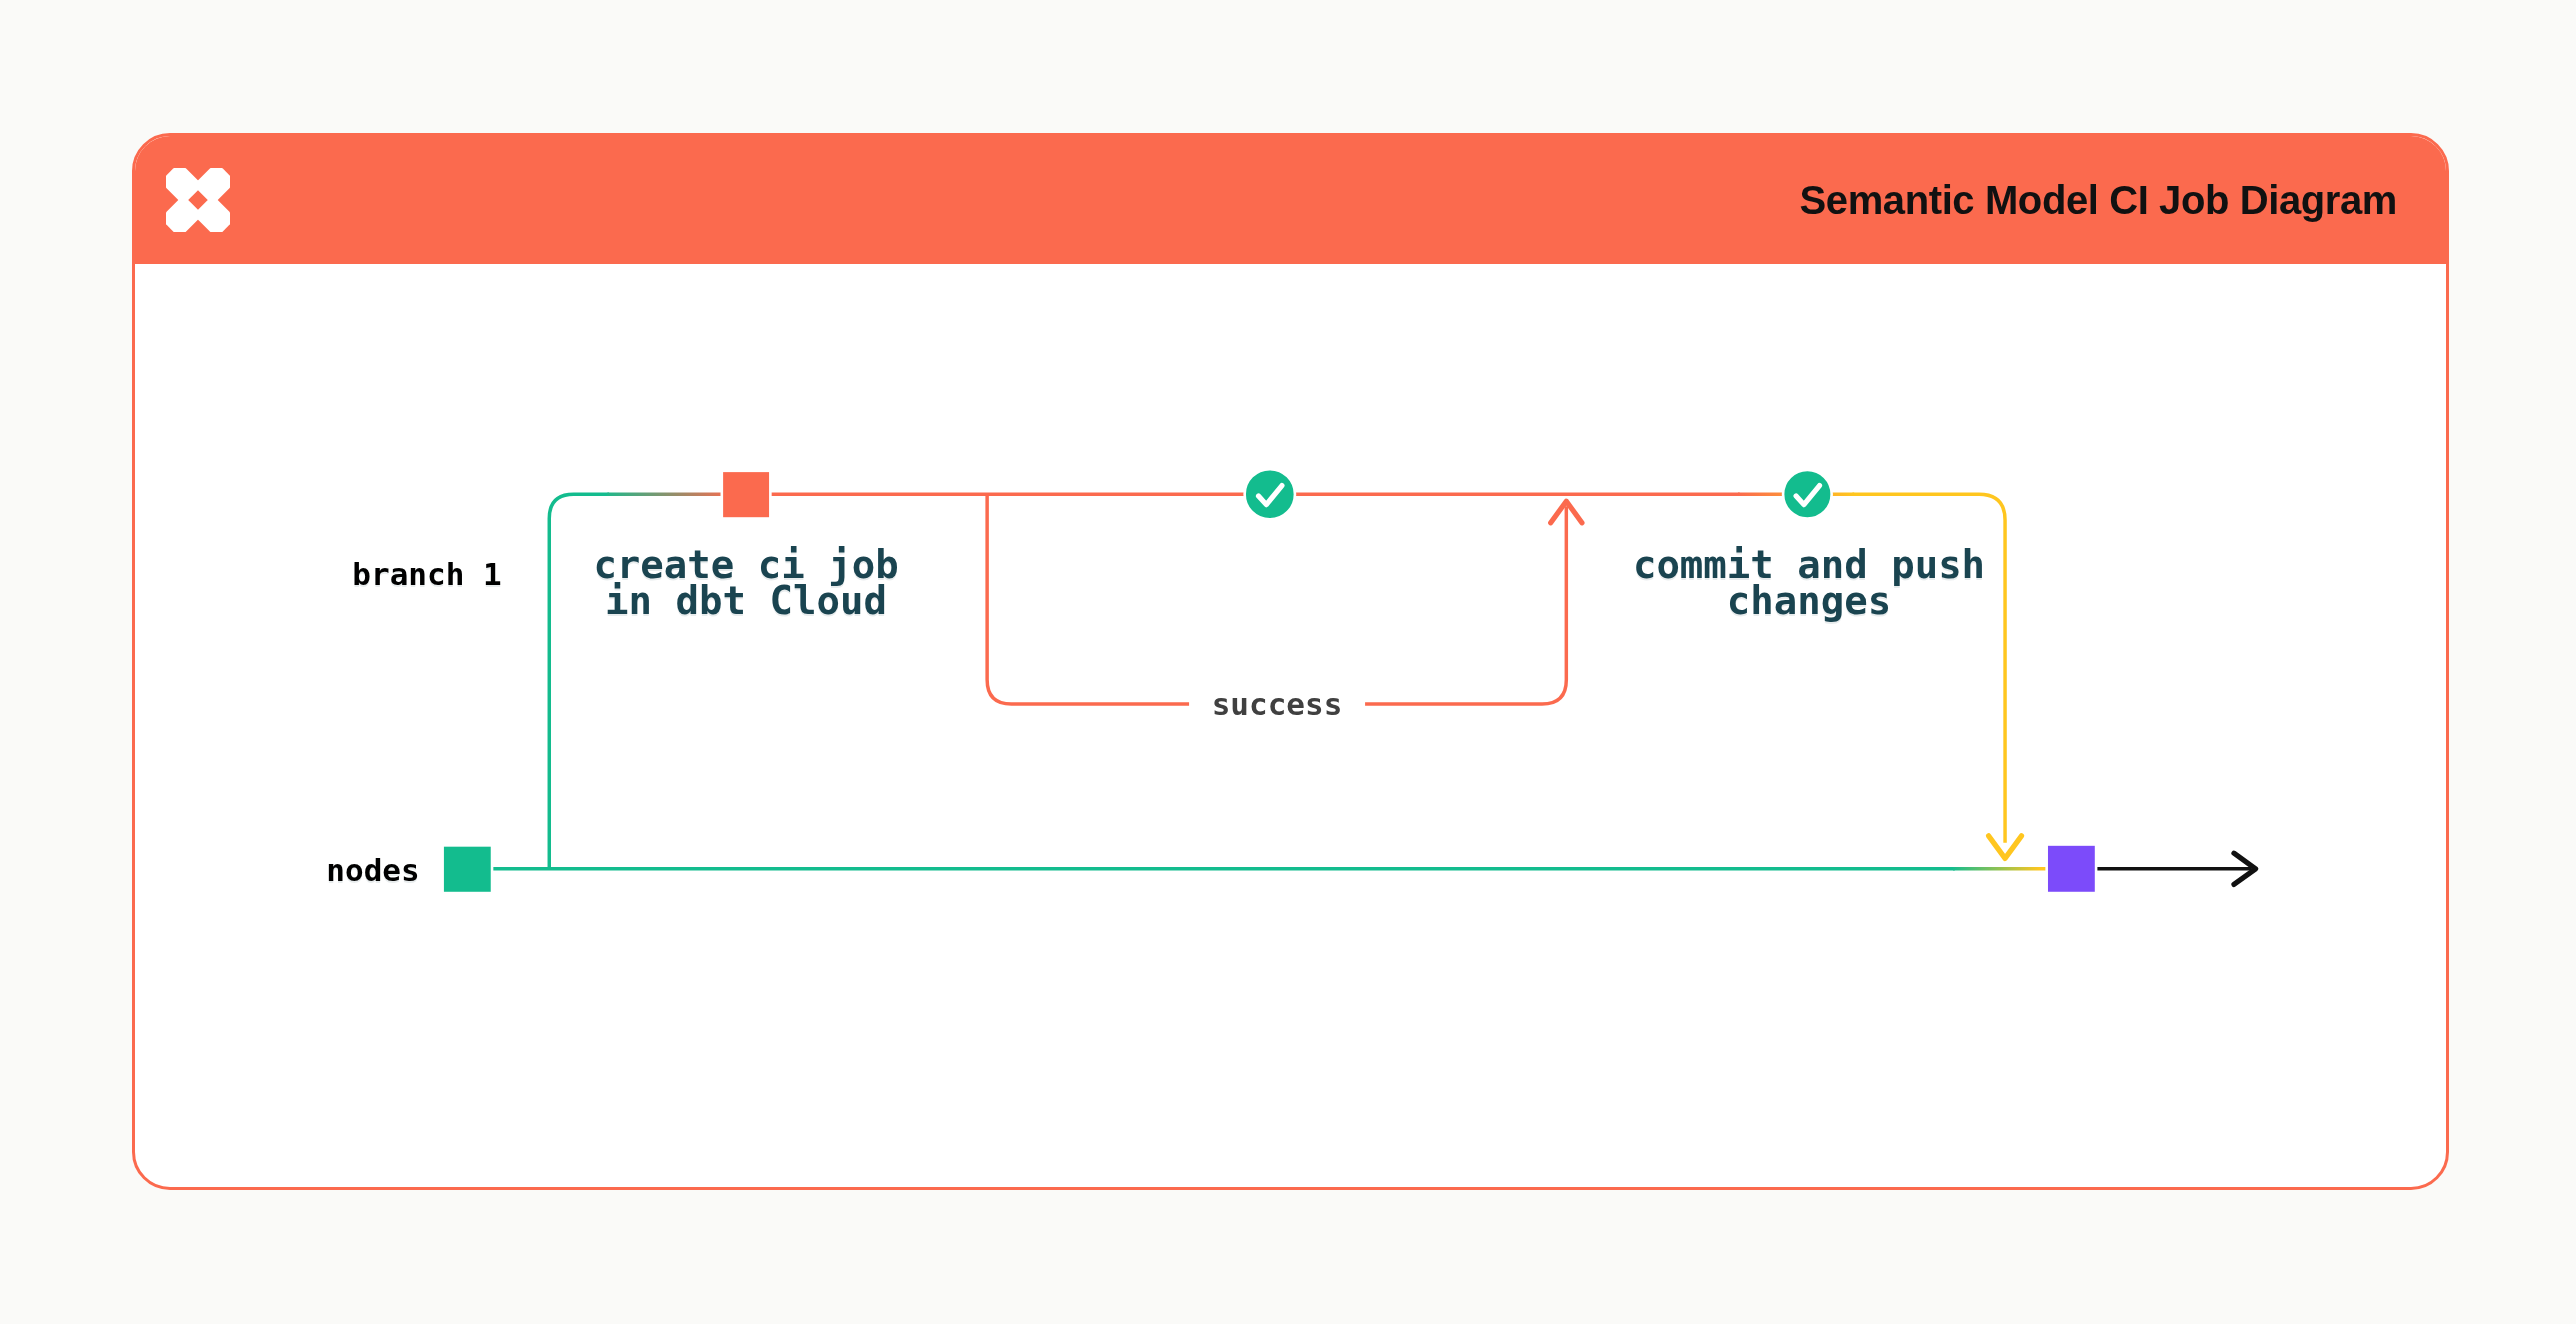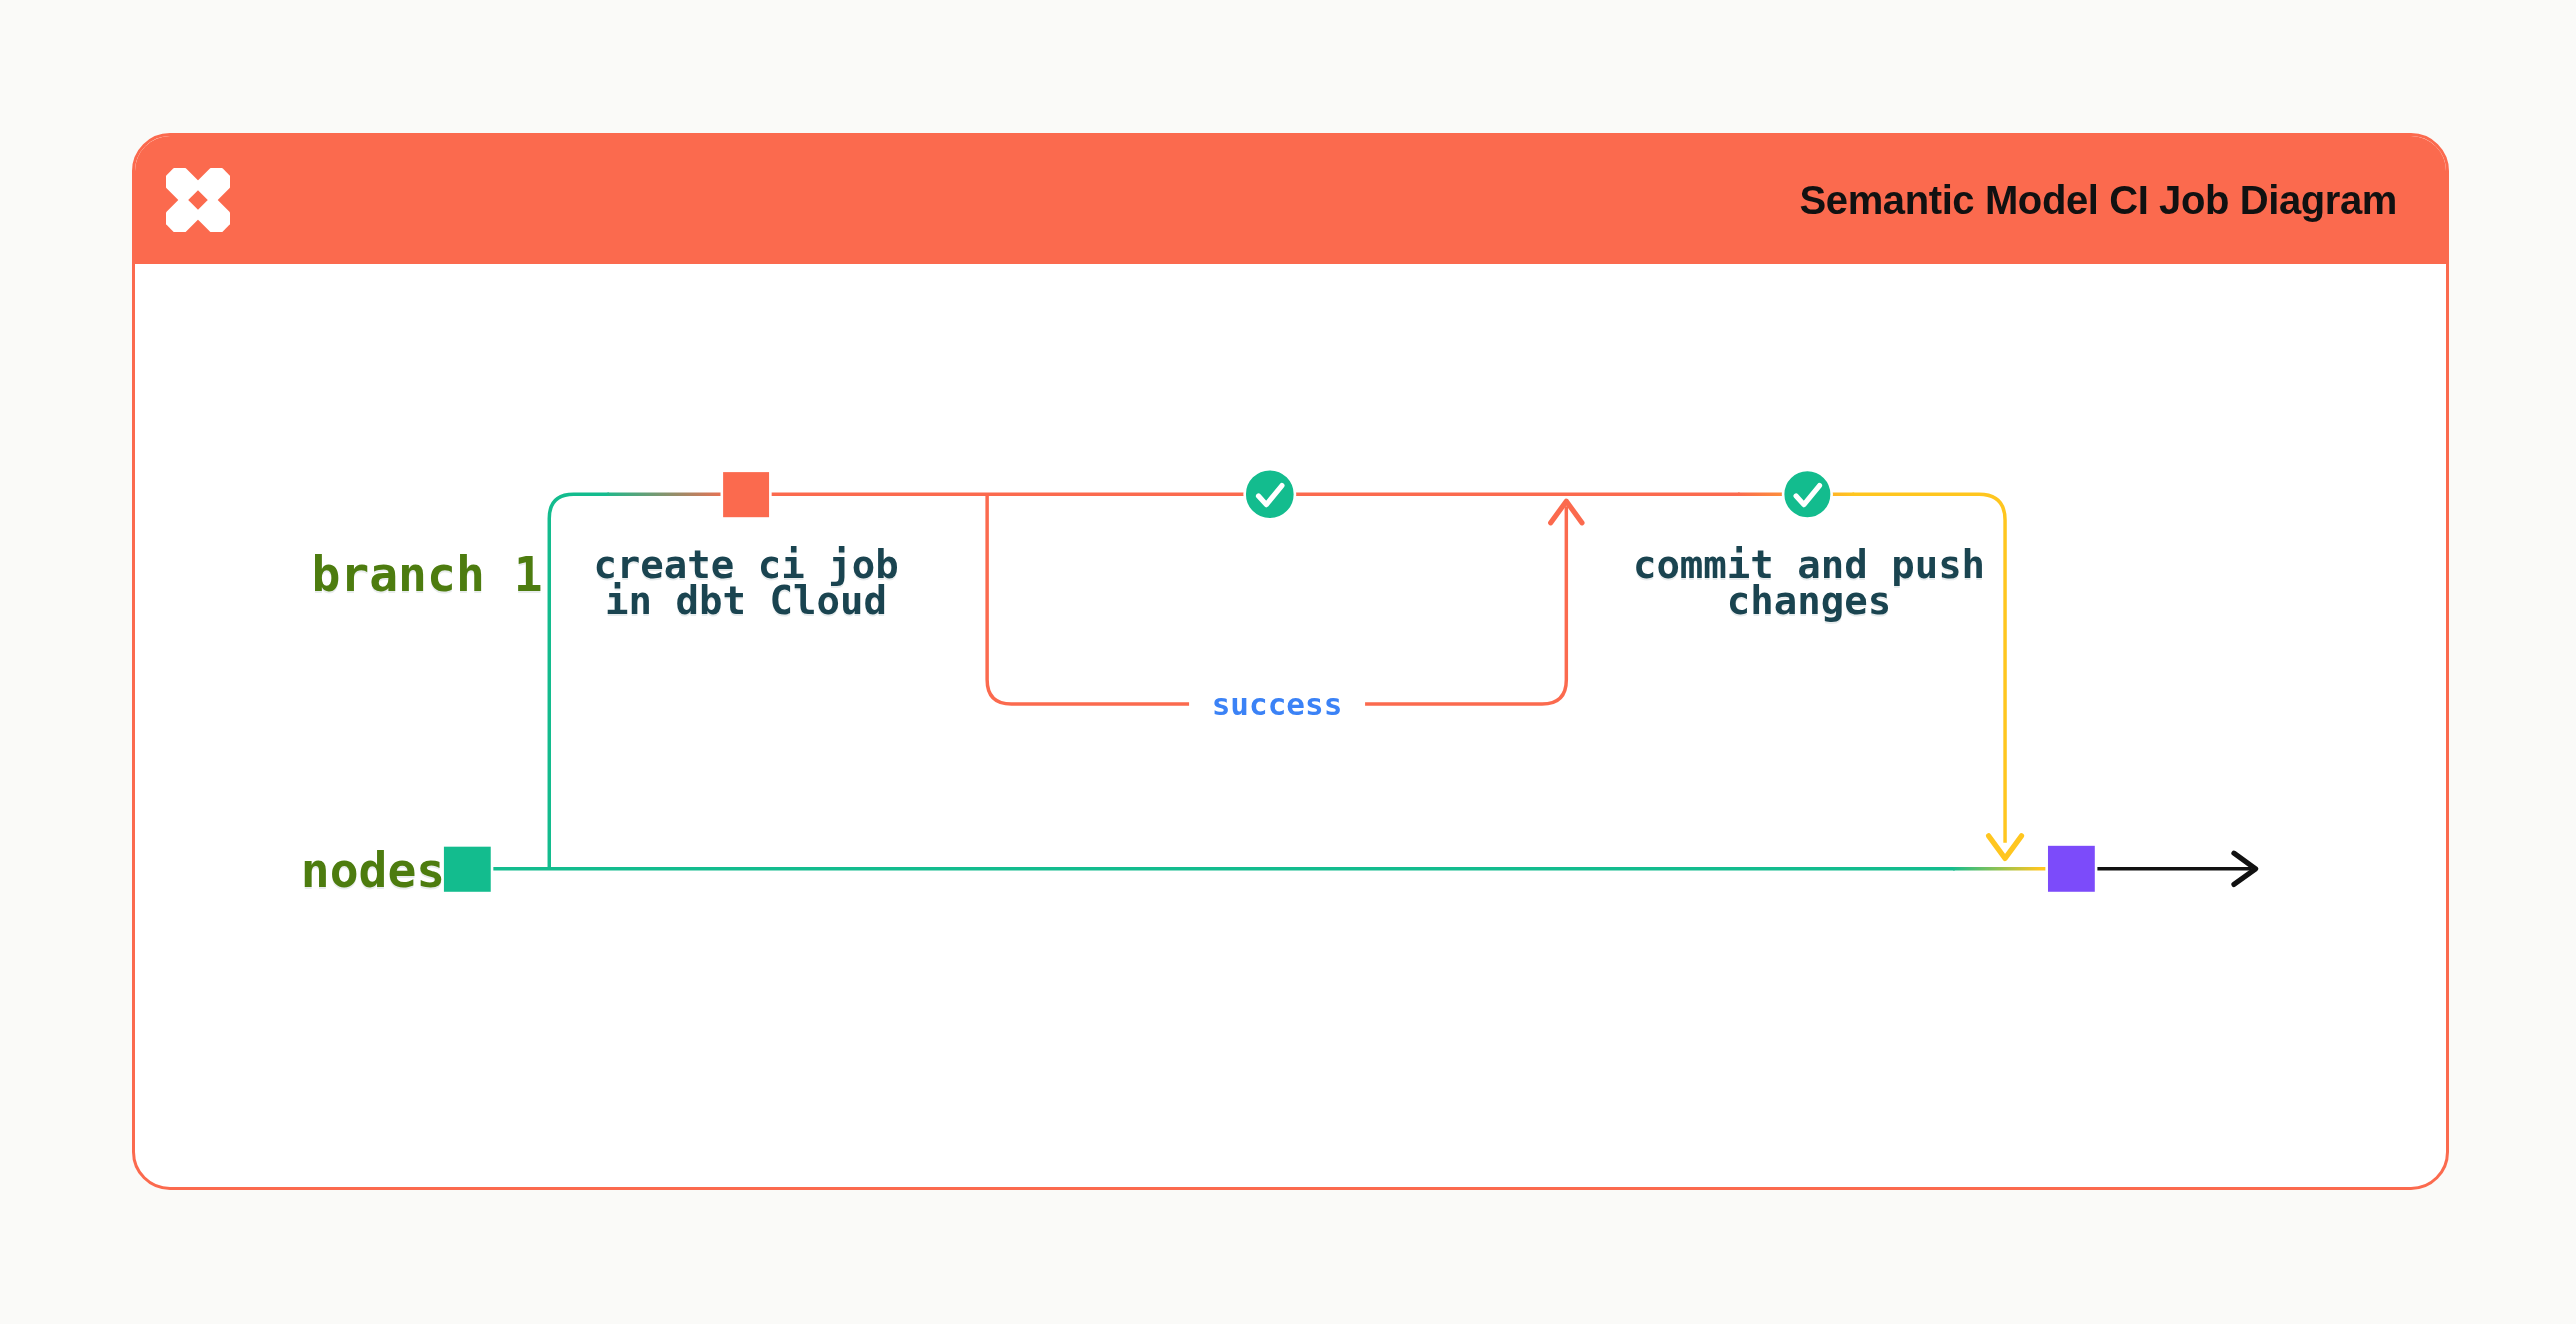--- a/index.html
+++ b/index.html
@@ -32,28 +32,28 @@
   #diagram-svg{position:absolute;left:0;top:0;}
 
   .caption{
     position:absolute;transform:translate(-50%,-50%);
     color:#1A4450;font-weight:bold;font-size:39px;line-height:36px;
     text-align:center;white-space:pre-line;
     text-shadow:0 1.7px 0 rgba(26,68,80,0.10);
   }
   .lane-label{
     position:absolute;transform:translate(-50%,-50%);
-    color:#4d7c0f;font-weight:bold;font-size:48px;line-height:40px;
+    color:#000000;font-weight:bold;font-size:31px;line-height:40px;
     text-shadow:0 1.7px 0 rgba(26,68,80,0.10);
     white-space:nowrap;
   }
   .success{
     position:absolute;transform:translate(-50%,-50%);
     background:#FFFFFF;padding:1.7px 22.6px;
-    color:#3b82f6;font-weight:bold;font-size:31px;
+    color:#404040;font-weight:bold;font-size:31px;
   }
 </style>
 </head>
 <body>
 
 <div id="canvas">
 
   <div class="card">
     <div class="header">
       <svg width="64" height="64" viewBox="0 0 74 74">

